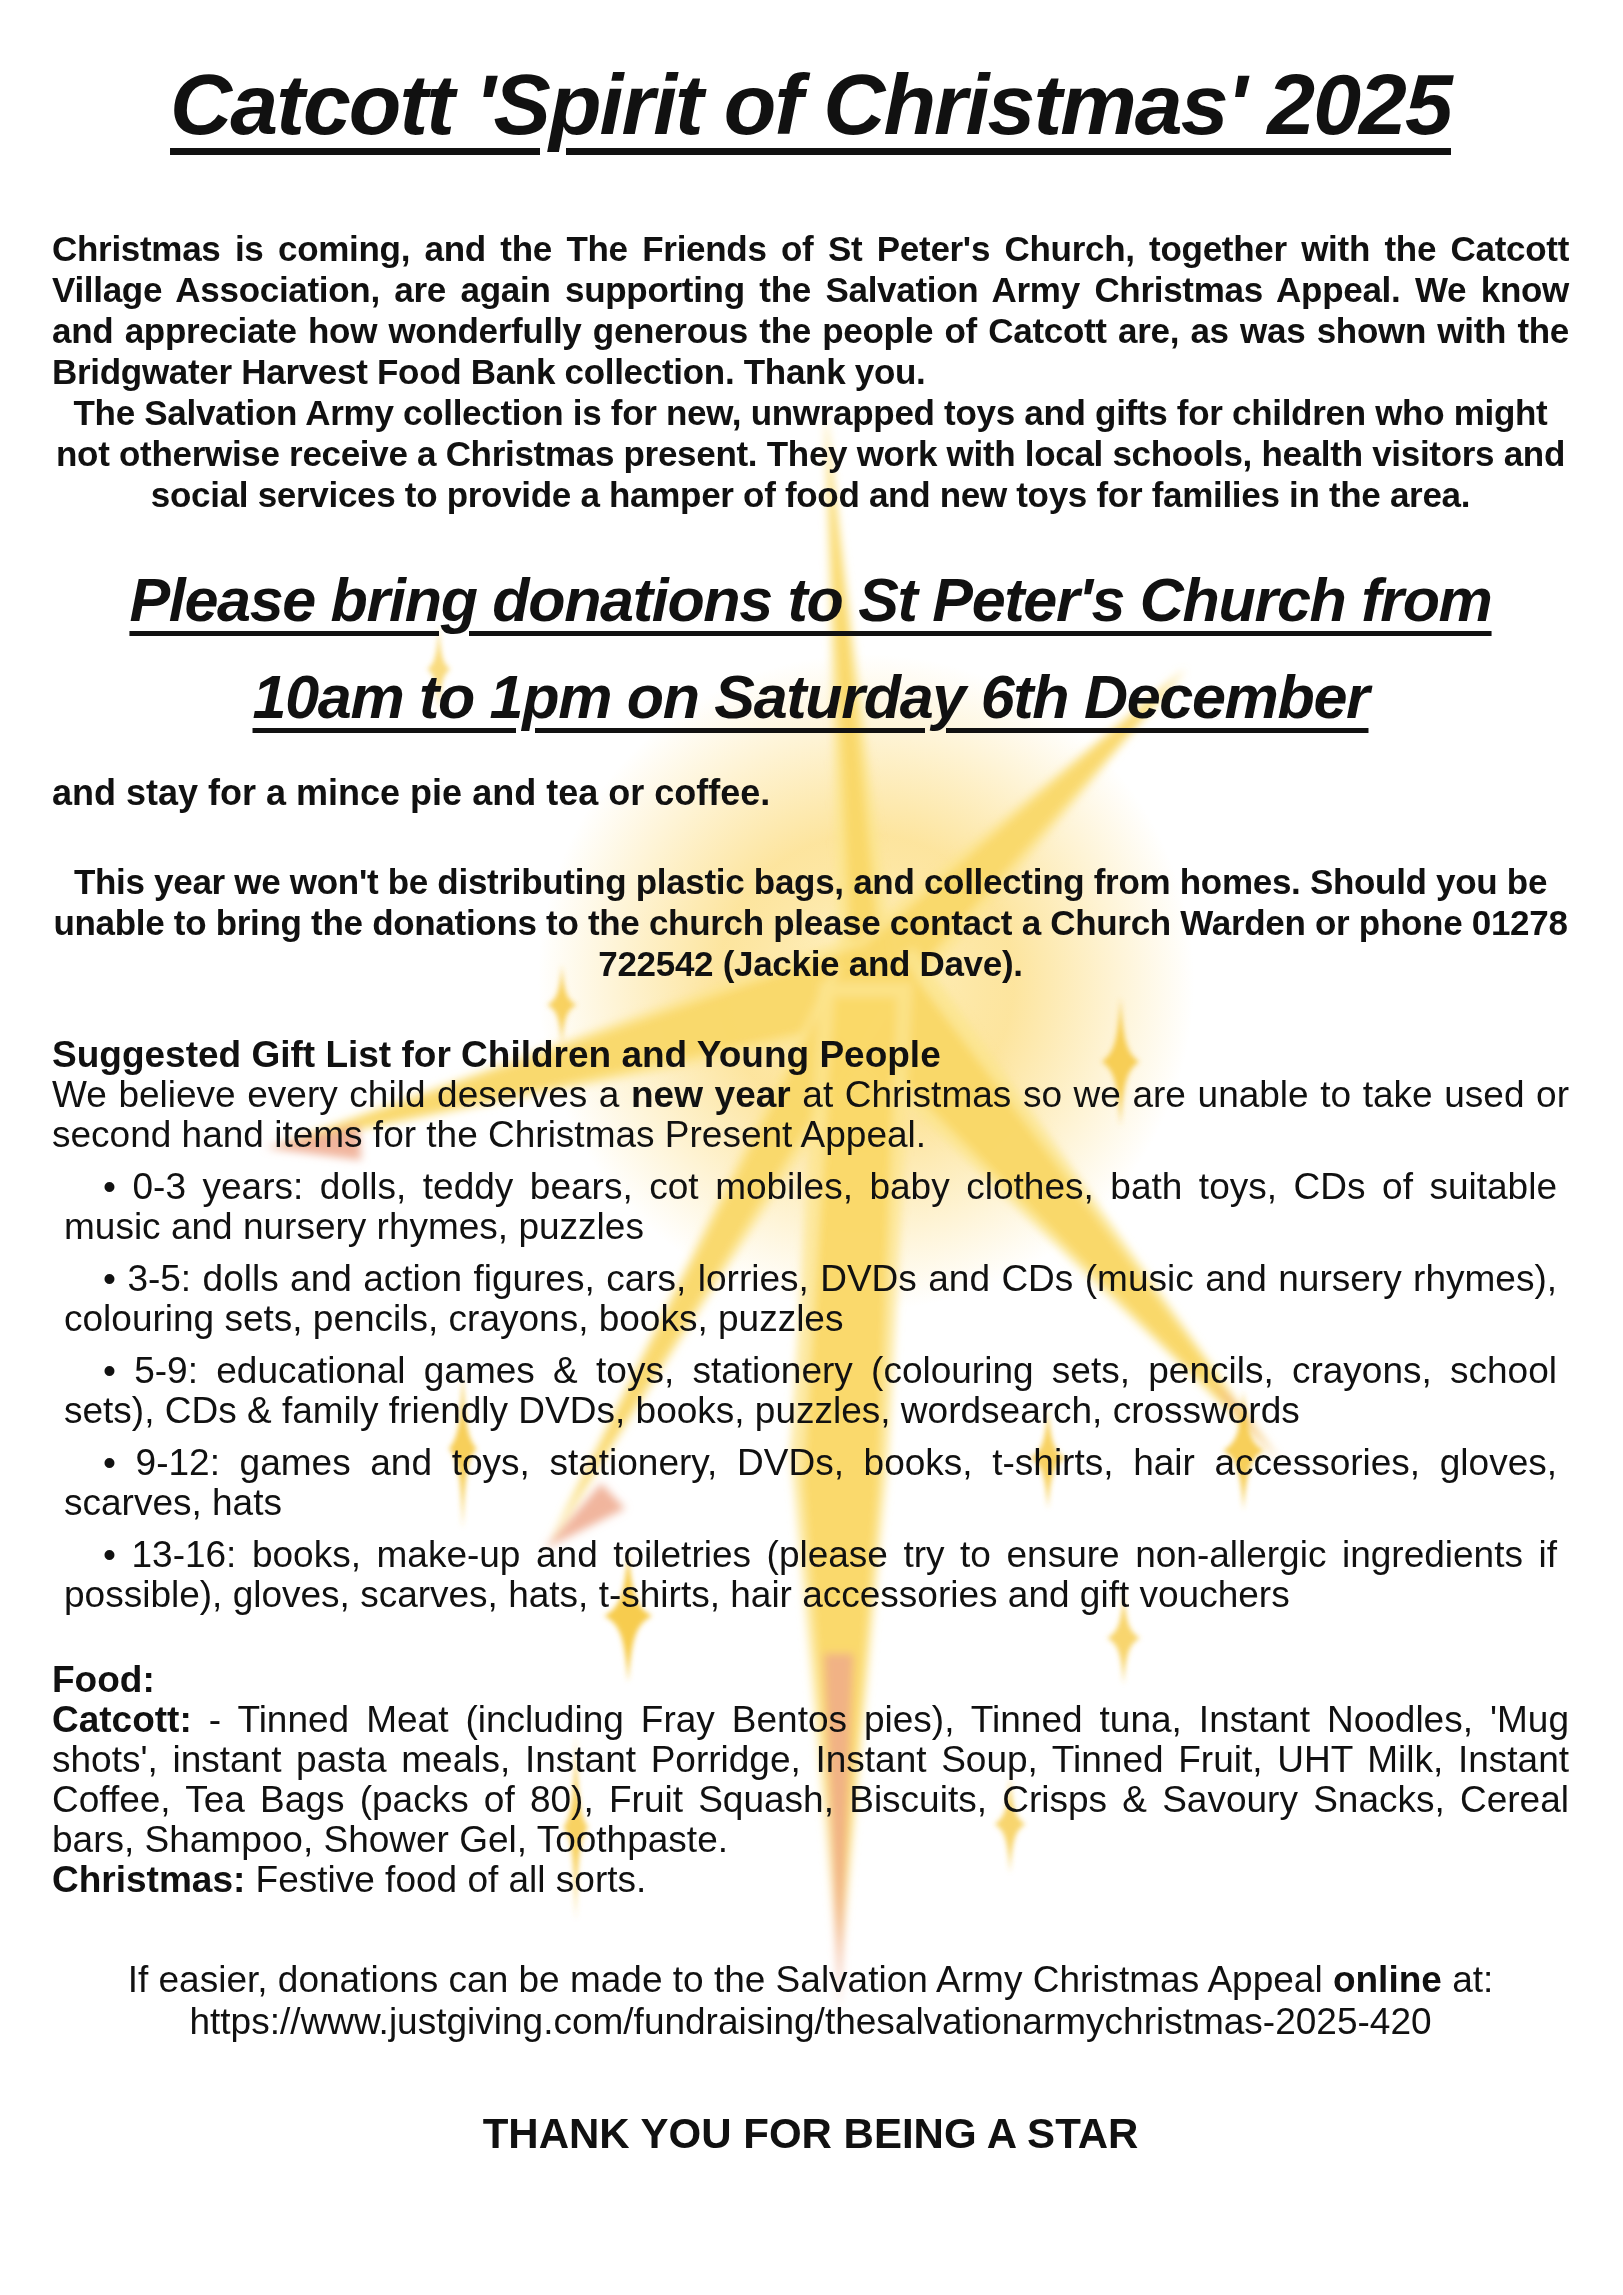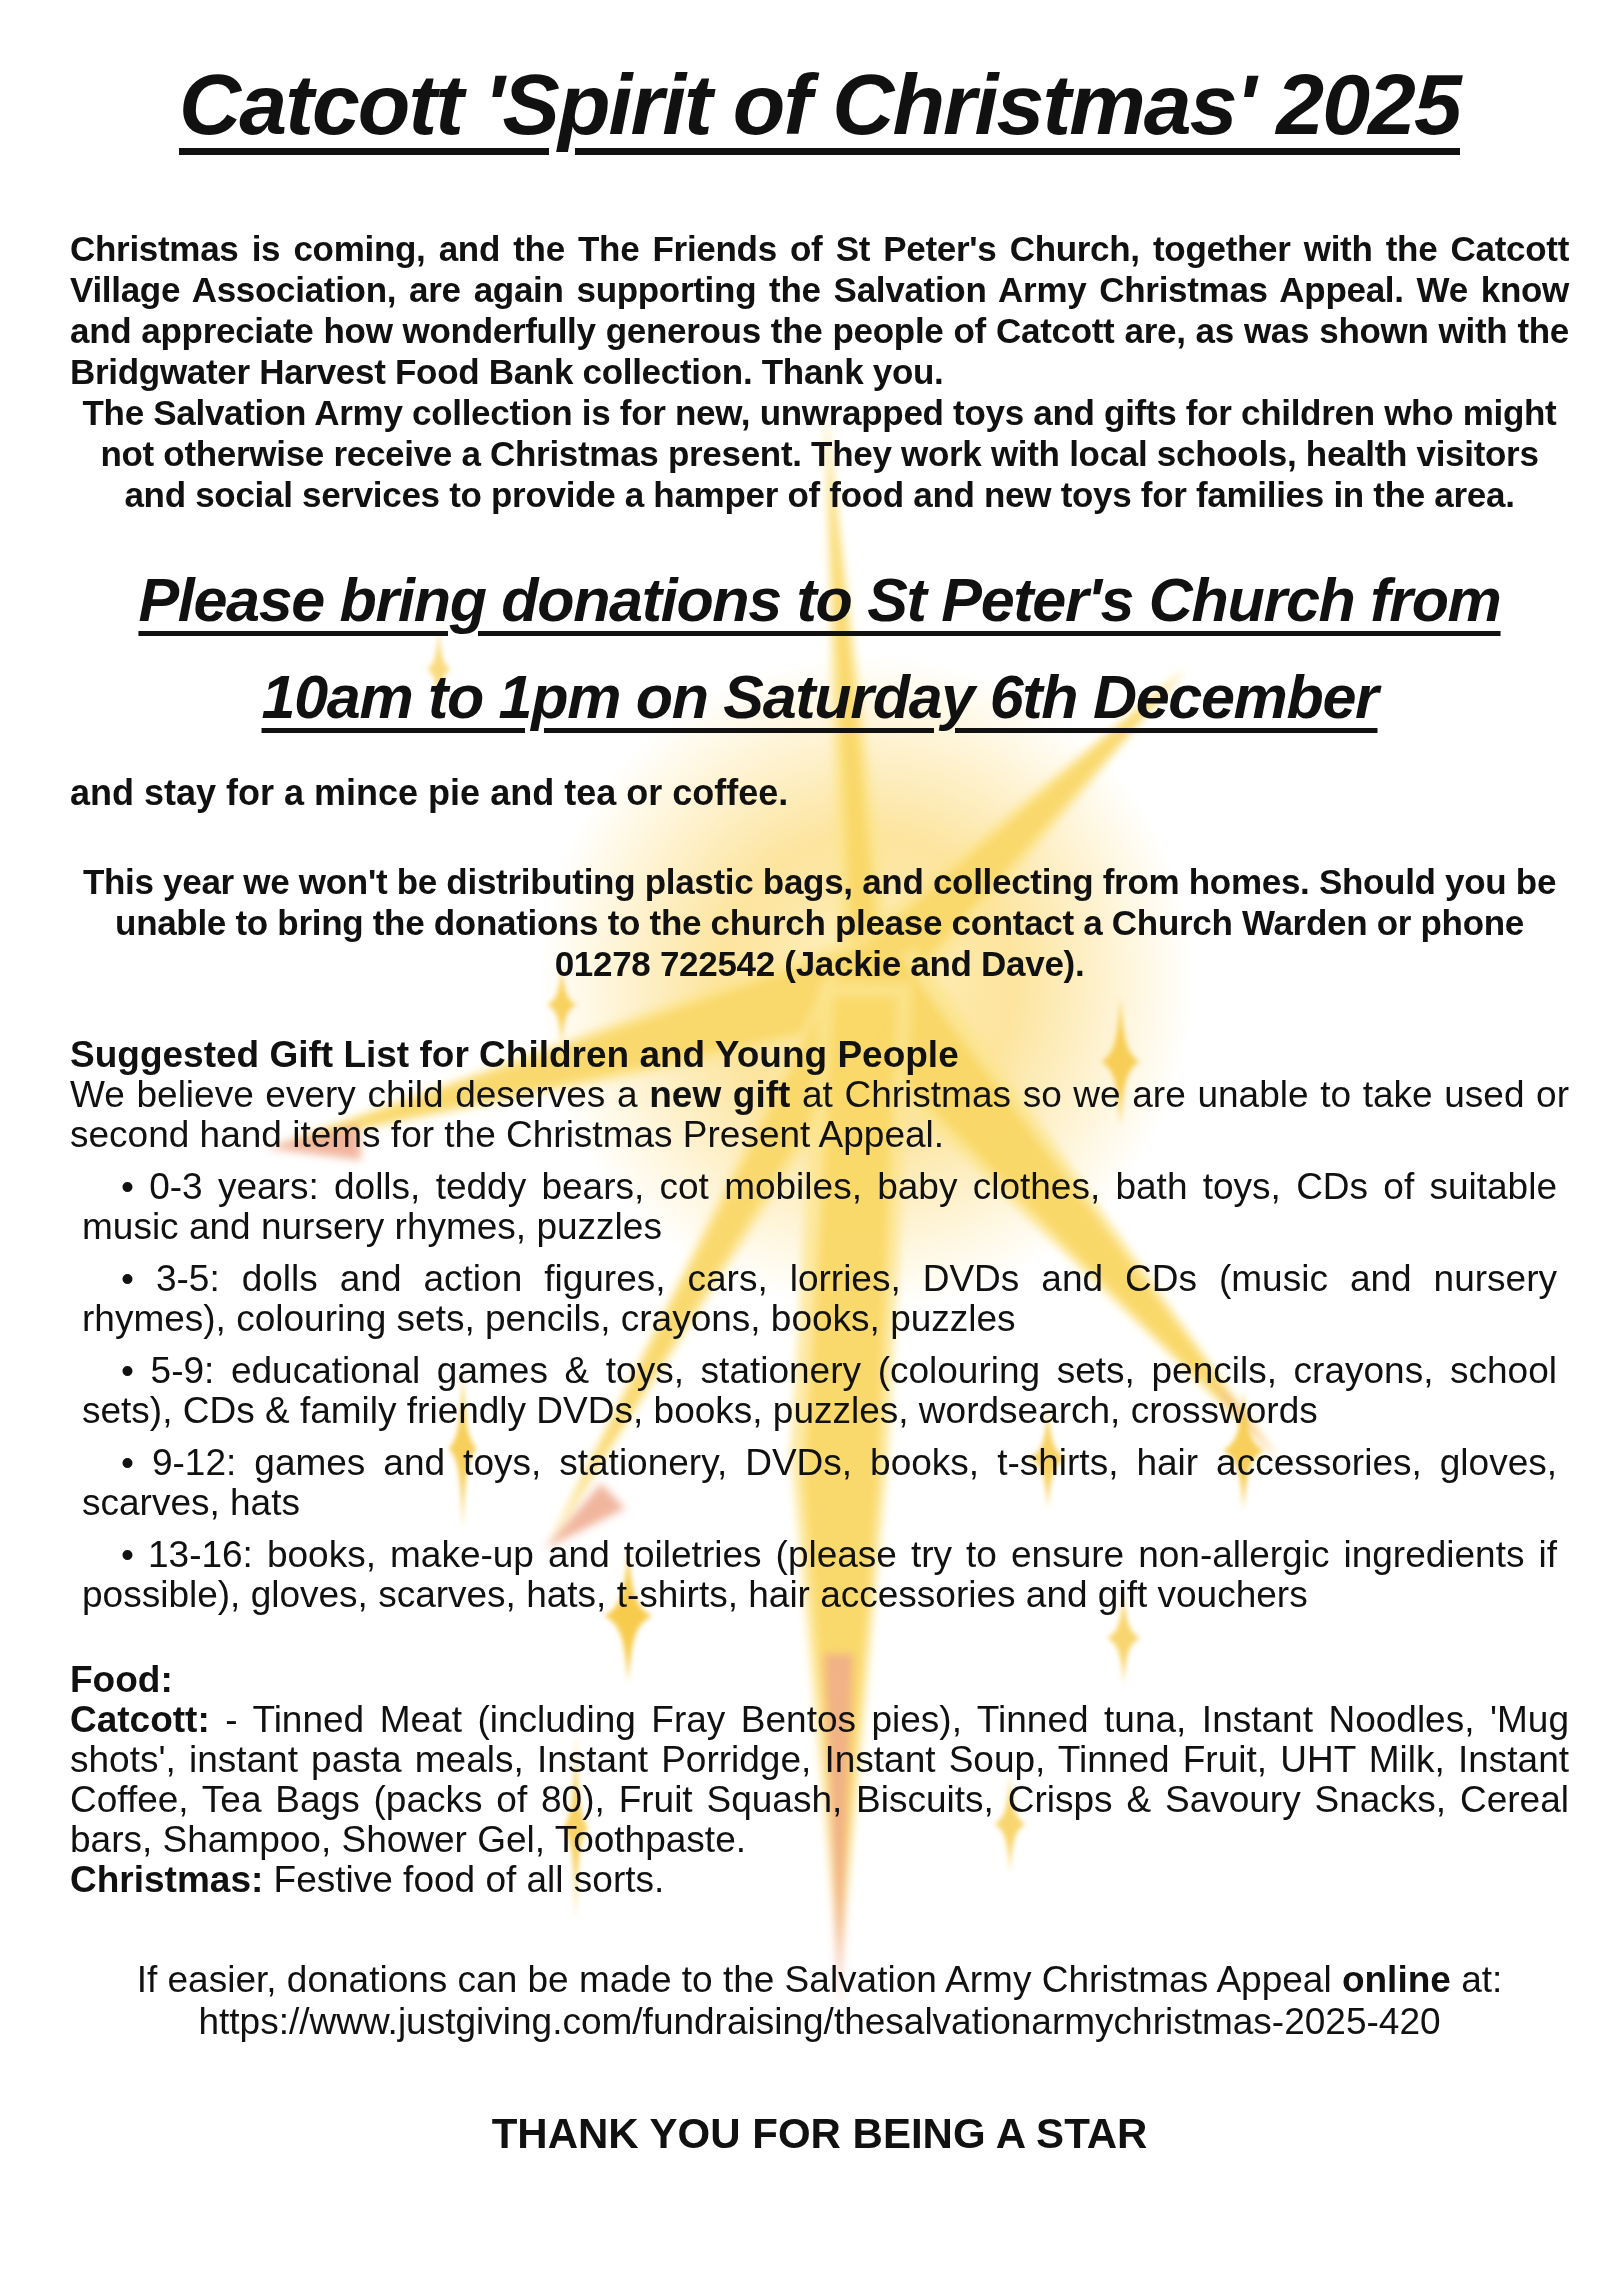--- a/index.html
+++ b/index.html
@@ -5,21 +5,21 @@
   html,body{margin:0;padding:0;background:#888;}
   .page{
     position:relative;
     width:1623px;height:2295px;
     background:#ffffff;
     overflow:hidden;
     font-family:"Liberation Sans","DejaVu Sans",sans-serif;
     color:#111111;
   }
   .star-bg{position:absolute;left:0;top:0;width:1623px;height:2295px;z-index:0;}
-  .content{position:relative;z-index:1;padding:30px 54px 0 70px;box-sizing:border-box;width:1623px;}
+  .content{position:relative;z-index:1;padding:30px 54px 0 52px;box-sizing:border-box;width:1623px;}
 
   .title{
     margin:25px 0 0 0;
     text-align:center;
     font-size:86px;font-weight:700;font-style:italic;
     letter-spacing:-1.9px;line-height:1.15;
     text-decoration:underline;text-decoration-thickness:7px;text-underline-offset:14px;
   }
   .intro-1{
     margin:74px 0 0 0;
@@ -150,21 +150,21 @@
     <p class="intro-1">Christmas is coming, and the The Friends of St Peter's Church, together with the Catcott Village Association, are again supporting the Salvation Army Christmas Appeal. We know and appreciate how wonderfully generous the people of Catcott are, as was shown with the Bridgwater Harvest Food Bank collection. Thank you.</p>
     <p class="intro-2">The Salvation Army collection is for new, unwrapped toys and gifts for children who might not otherwise receive a Christmas present. They work with local schools, health visitors and social services to provide a hamper of food and new toys for families in the area.</p>
 
     <h2 class="donation-heading">Please bring donations to St Peter's Church from 10am to 1pm on Saturday 6th December</h2>
 
     <p class="stay-line">and stay for a mince pie and tea or coffee.</p>
 
     <p class="no-bags">This year we won't be distributing plastic bags, and collecting from homes. Should you be unable to bring the donations to the church please contact a Church Warden or phone 01278 722542 (Jackie and Dave).</p>
 
     <p class="gift-heading">Suggested Gift List for Children and Young People</p>
-    <p class="gift-intro"><span>We believe every child deserves a </span><span class="bold">new gift</span><span> at Christmas so we are unable to take used or second hand items for the Christmas Present Appeal.</span></p>
+    <p class="gift-intro"><span>We believe every child deserves a </span><span class="bold">new year</span><span> at Christmas so we are unable to take used or second hand items for the Christmas Present Appeal.</span></p>
 
     <p class="bullet">• 0-3 years: dolls, teddy bears, cot mobiles, baby clothes, bath toys, CDs of suitable music and nursery rhymes, puzzles</p>
     <p class="bullet">• 3-5: dolls and action figures, cars, lorries, DVDs and CDs (music and nursery rhymes), colouring sets, pencils, crayons, books, puzzles</p>
     <p class="bullet">• 5-9: educational games &amp; toys, stationery (colouring sets, pencils, crayons, school sets), CDs &amp; family friendly DVDs, books, puzzles, wordsearch, crosswords</p>
     <p class="bullet">• 9-12: games and toys, stationery, DVDs, books, t-shirts, hair accessories, gloves, scarves, hats</p>
     <p class="bullet">• 13-16: books, make-up and toiletries (please try to ensure non-allergic ingredients if possible), gloves, scarves, hats, t-shirts, hair accessories and gift vouchers</p>
 
     <p class="food-heading">Food:</p>
     <p class="basics"><span class="bold">Catcott:</span><span> - Tinned Meat (including Fray Bentos pies), Tinned tuna, Instant Noodles, 'Mug shots', instant pasta meals, Instant Porridge, Instant Soup, Tinned Fruit, UHT Milk, Instant Coffee, Tea Bags (packs of 80), Fruit Squash, Biscuits, Crisps &amp; Savoury Snacks, Cereal bars, Shampoo, Shower Gel, Toothpaste.</span></p>
     <p class="christmas-line"><span class="bold">Christmas:</span><span> Festive food of all sorts.</span></p>

